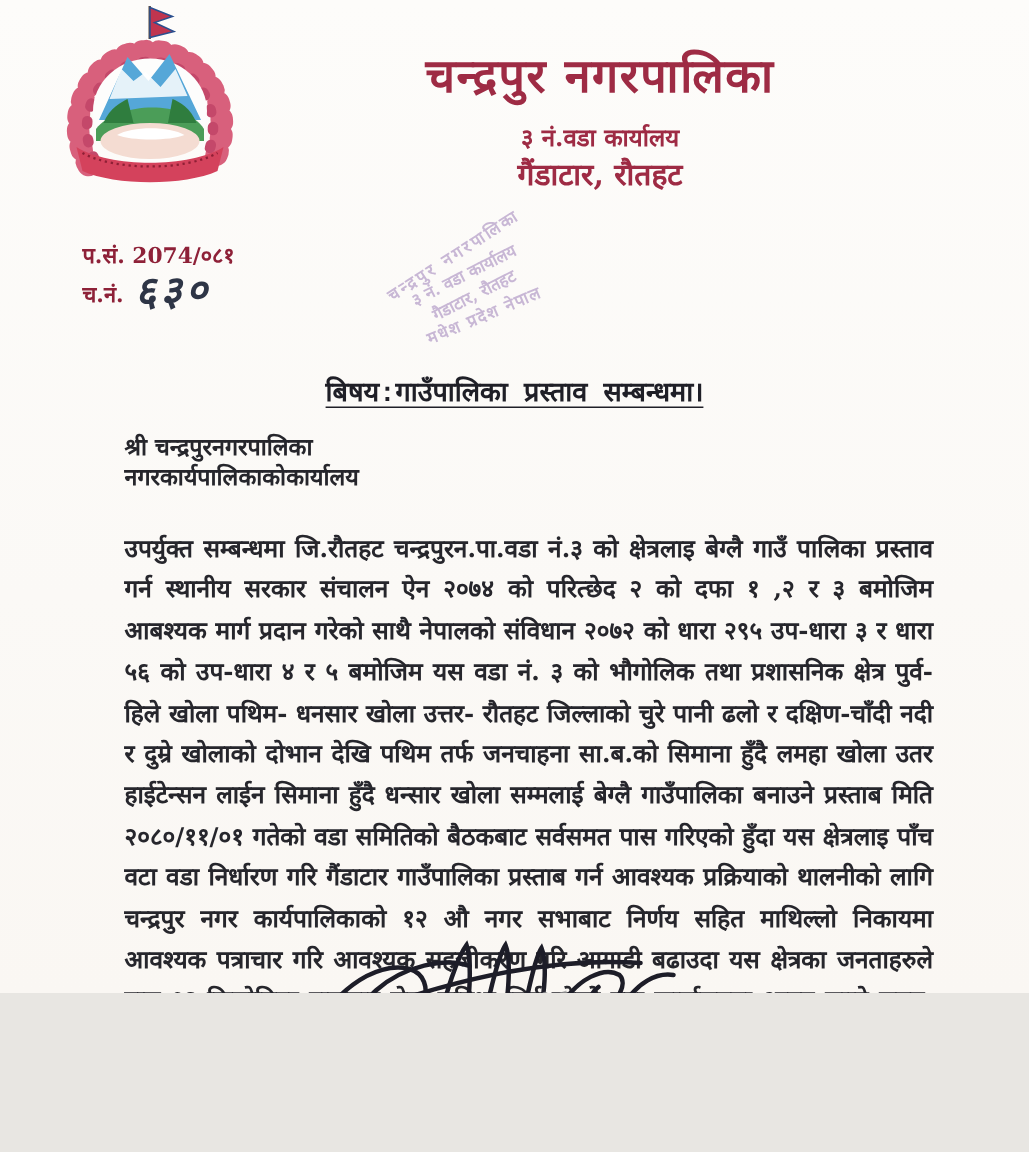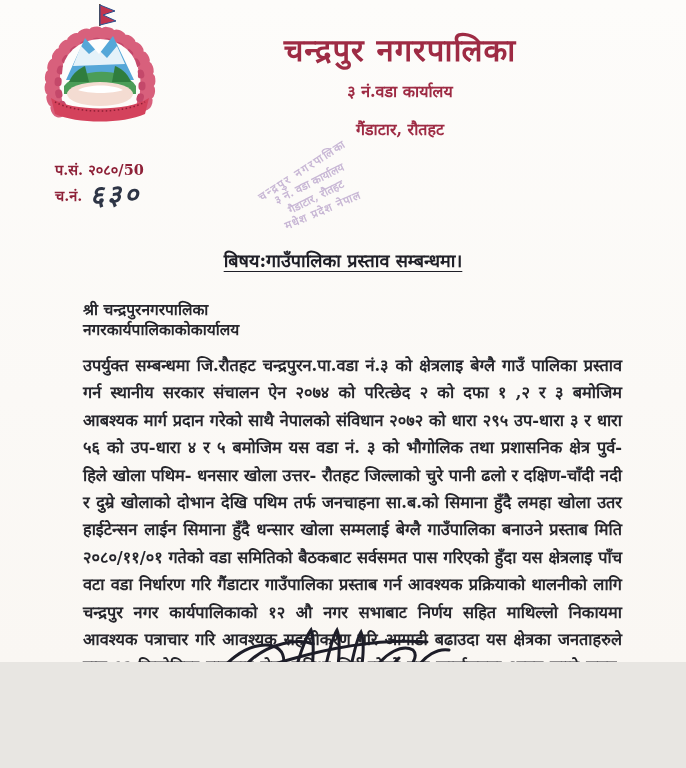--- a/index.html
+++ b/index.html
@@ -15,21 +15,21 @@
   }
 
   
   .emblem { position:absolute; left:33px; top:2px; width:134px; height:122px; }
   .header-block {
     position:absolute; left:170px; top:28px; width:460px;
     text-align:center; color:#9e2b44;
   }
   .org-name  { font-size:31px; font-weight:bold; letter-spacing:1px; }
   .office    { font-size:16px; font-weight:bold; margin-top:10px; }
-  .location  { font-size:16px; font-weight:bold; margin-top:16px; }
+  .location  { font-size:20px; font-weight:bold; margin-top:0; }
   .province  { font-size:12px; font-weight:bold; margin-top:7px; }
 
   
   .meta-left { position:absolute; left:55px; top:159px; color:#8e2138; font-size:14.5px; font-weight:bold; }
   .meta-left .row2 { margin-top:4px; display:flex; align-items:center; }
   .dispatch-number {
     font-family:"DejaVu Sans","Liberation Sans",sans-serif;
     font-size:27px; line-height:24px; color:#2e3546; font-weight:bold;
     font-style:italic; letter-spacing:3px; margin-left:8px;
     transform:rotate(-2deg);
@@ -50,24 +50,24 @@
     pointer-events:none;
   }
   .round-stamp .arc-top { letter-spacing:2px; transform:rotate(-6deg); }
   .round-stamp .arc-bot { letter-spacing:1px; transform:rotate(4deg); }
 
   
   .subject {
     position:absolute; left:0; top:248px; width:100%; text-align:center;
     font-size:18px; font-weight:bold; color:#1f1f27;
   }
-  .subject span { text-decoration:underline; text-underline-offset:4px; }
+  .subject span { text-decoration:underline; text-underline-offset:4px;font-family:Liberation Mono, monospace; }
 
   
-  .addressee { position:absolute; left:83px; top:300px; font-size:15.5px; font-weight:bold; line-height:19.5px; color:#26262c; }
+  .addressee { position:absolute; left:83px; top:288px; font-size:15.5px; font-weight:bold; line-height:19.5px; color:#26262c; }
 
   
   .body-text {
     position:absolute; left:83px; top:352px; width:539px;
     font-size:16.3px; line-height:27.4px; text-align:justify;
     color:#26262c; font-weight:bold;
   }
 
   
   .signature { position:absolute; left:165px; top:622px; width:300px; height:100px; }
@@ -124,21 +124,21 @@
     <path d="M22,100 C44,112 90,112 112,100" fill="none" stroke="#8e1f35" stroke-width="1.5" stroke-dasharray="1.5 2.5"></path>
   </svg>
 
   <div class="header-block">
     <div class="org-name">चन्द्रपुर नगरपालिका</div>
     <div class="office">३ नं.वडा कार्यालय</div>
     <div class="location">गैंडाटार, रौतहट</div>
   </div>
 
   <div class="meta-left">
-    <div>प.सं. २०८०/50</div>
+    <div>प.सं. 2074/०८१</div>
     <div class="row2">
       <span>च.नं.</span>
       <span class="dispatch-number">६३०</span>
     </div>
   </div>
 
   <div class="round-stamp">
     <div class="arc-top">चन्द्रपुर नगरपालिका</div>
     <div>३ नं. वडा कार्यालय</div>
     <div>गैडाटार, रौतहट</div>

